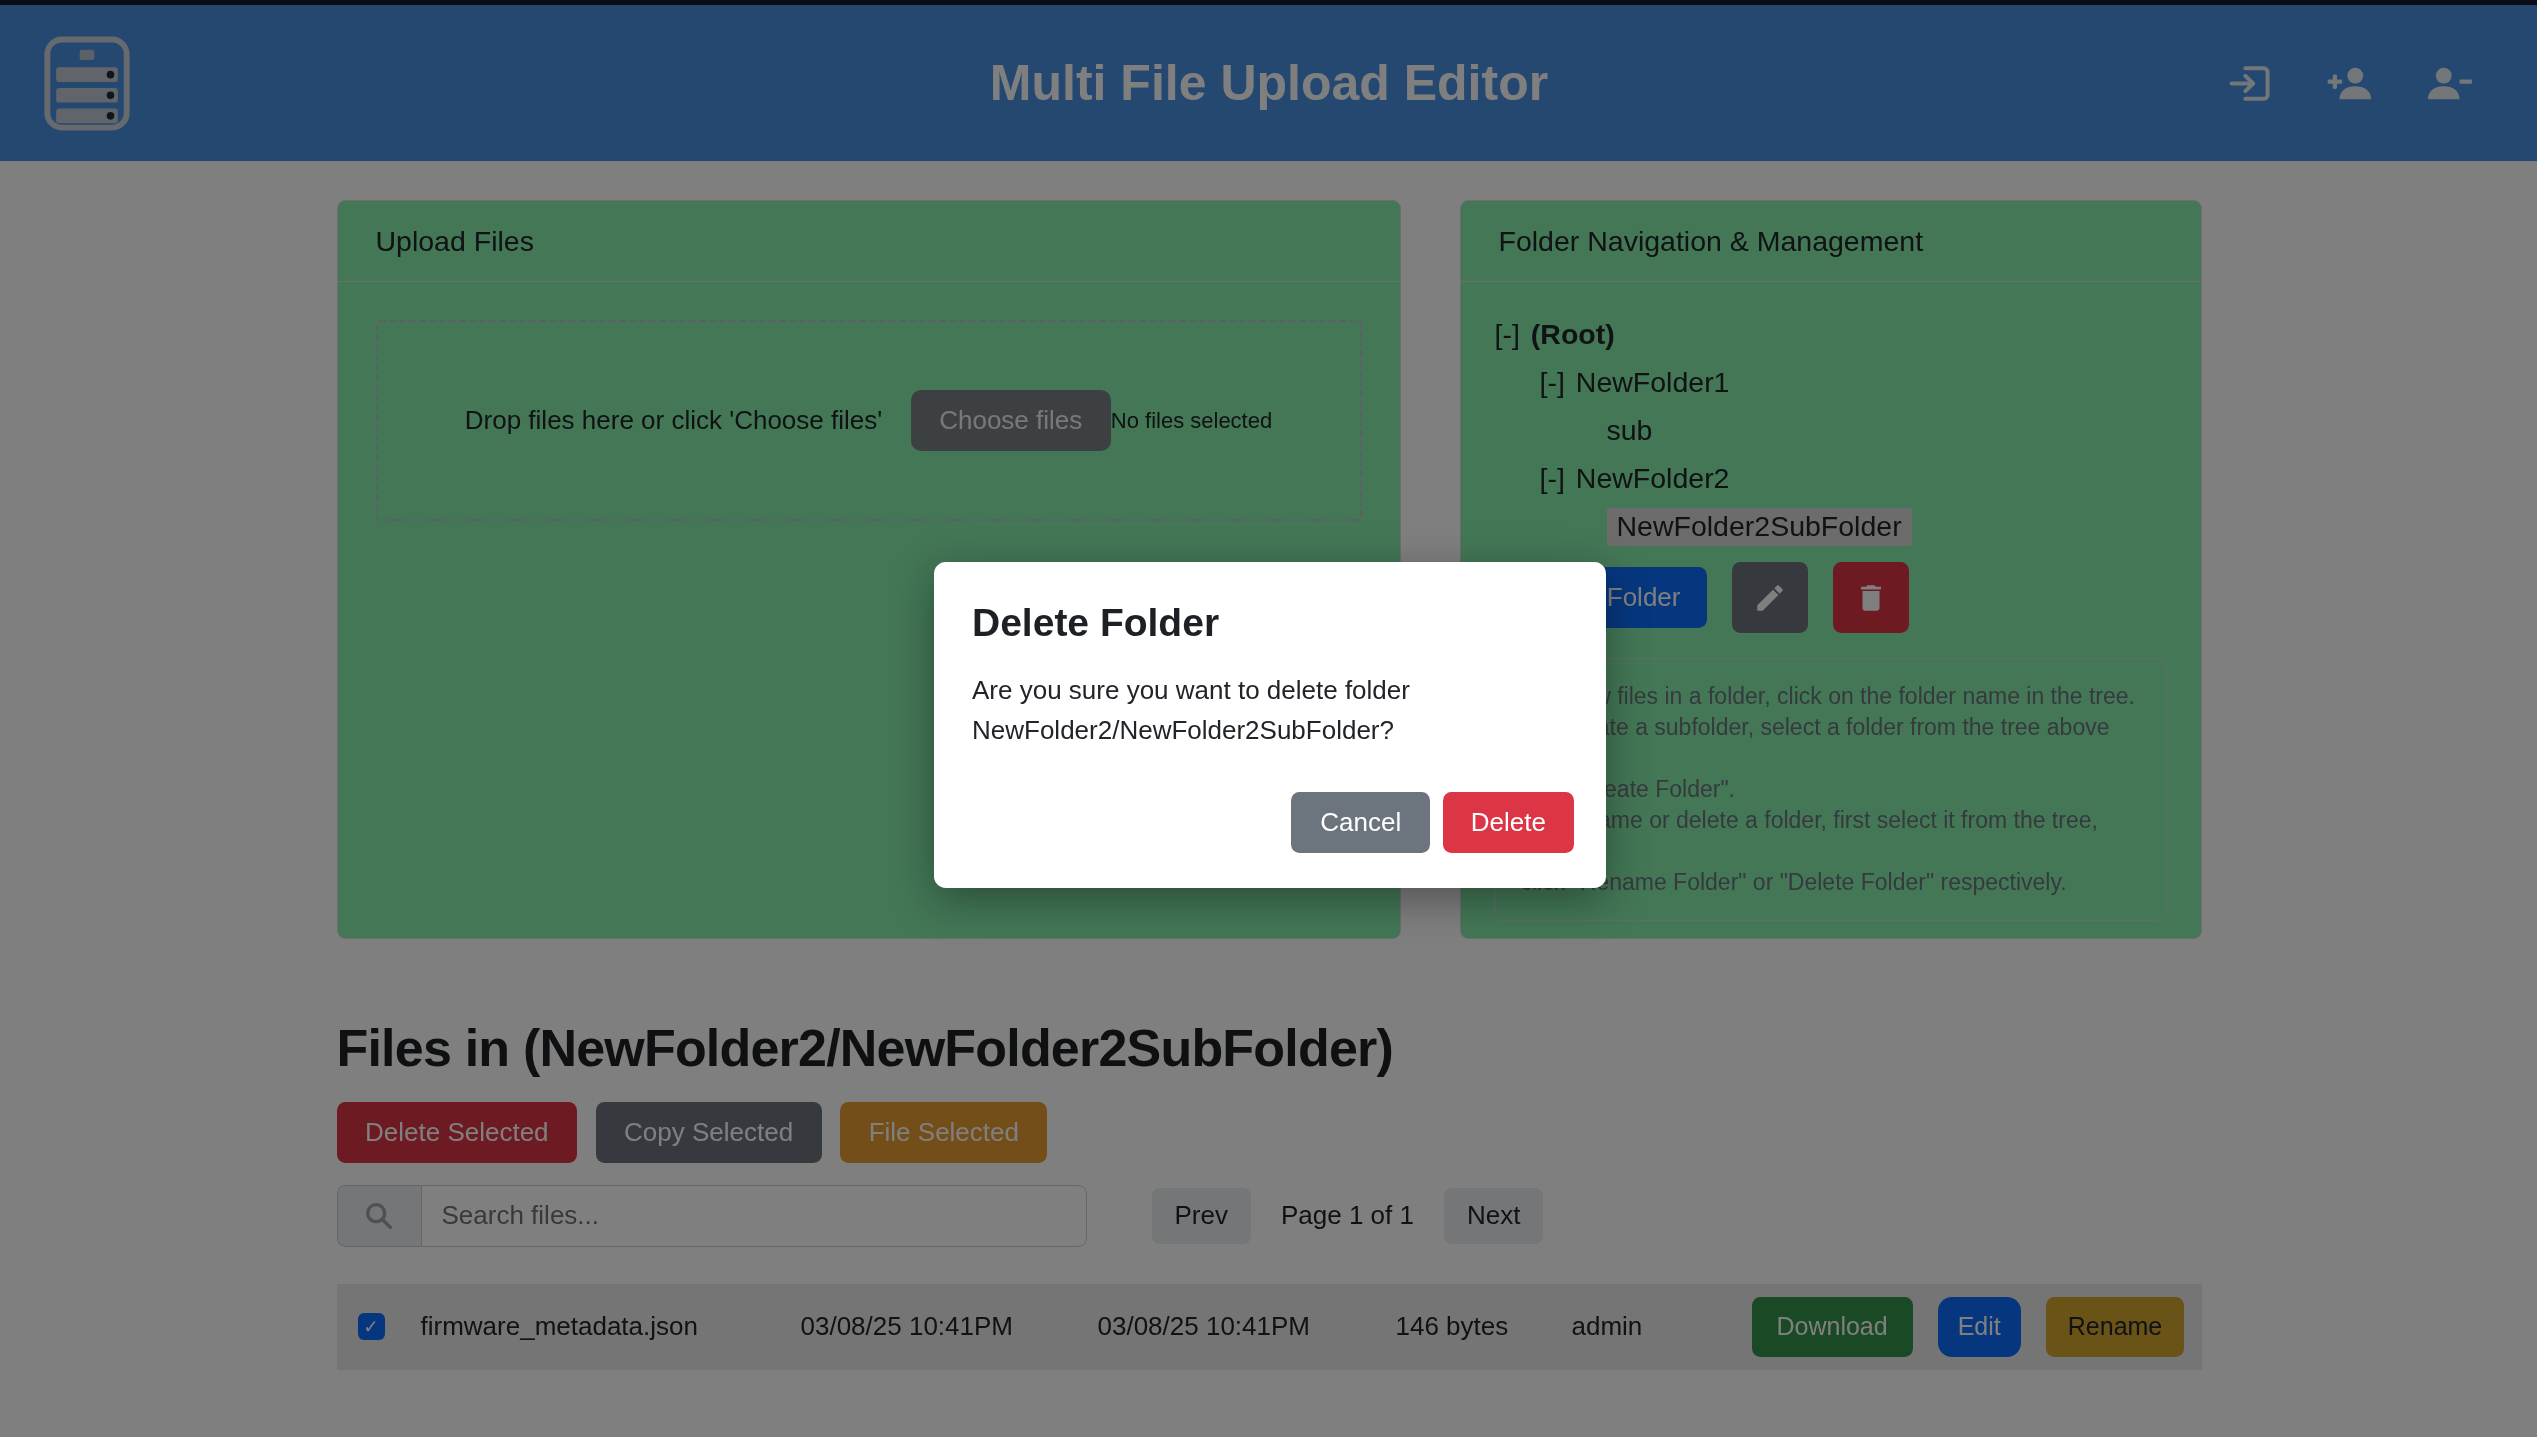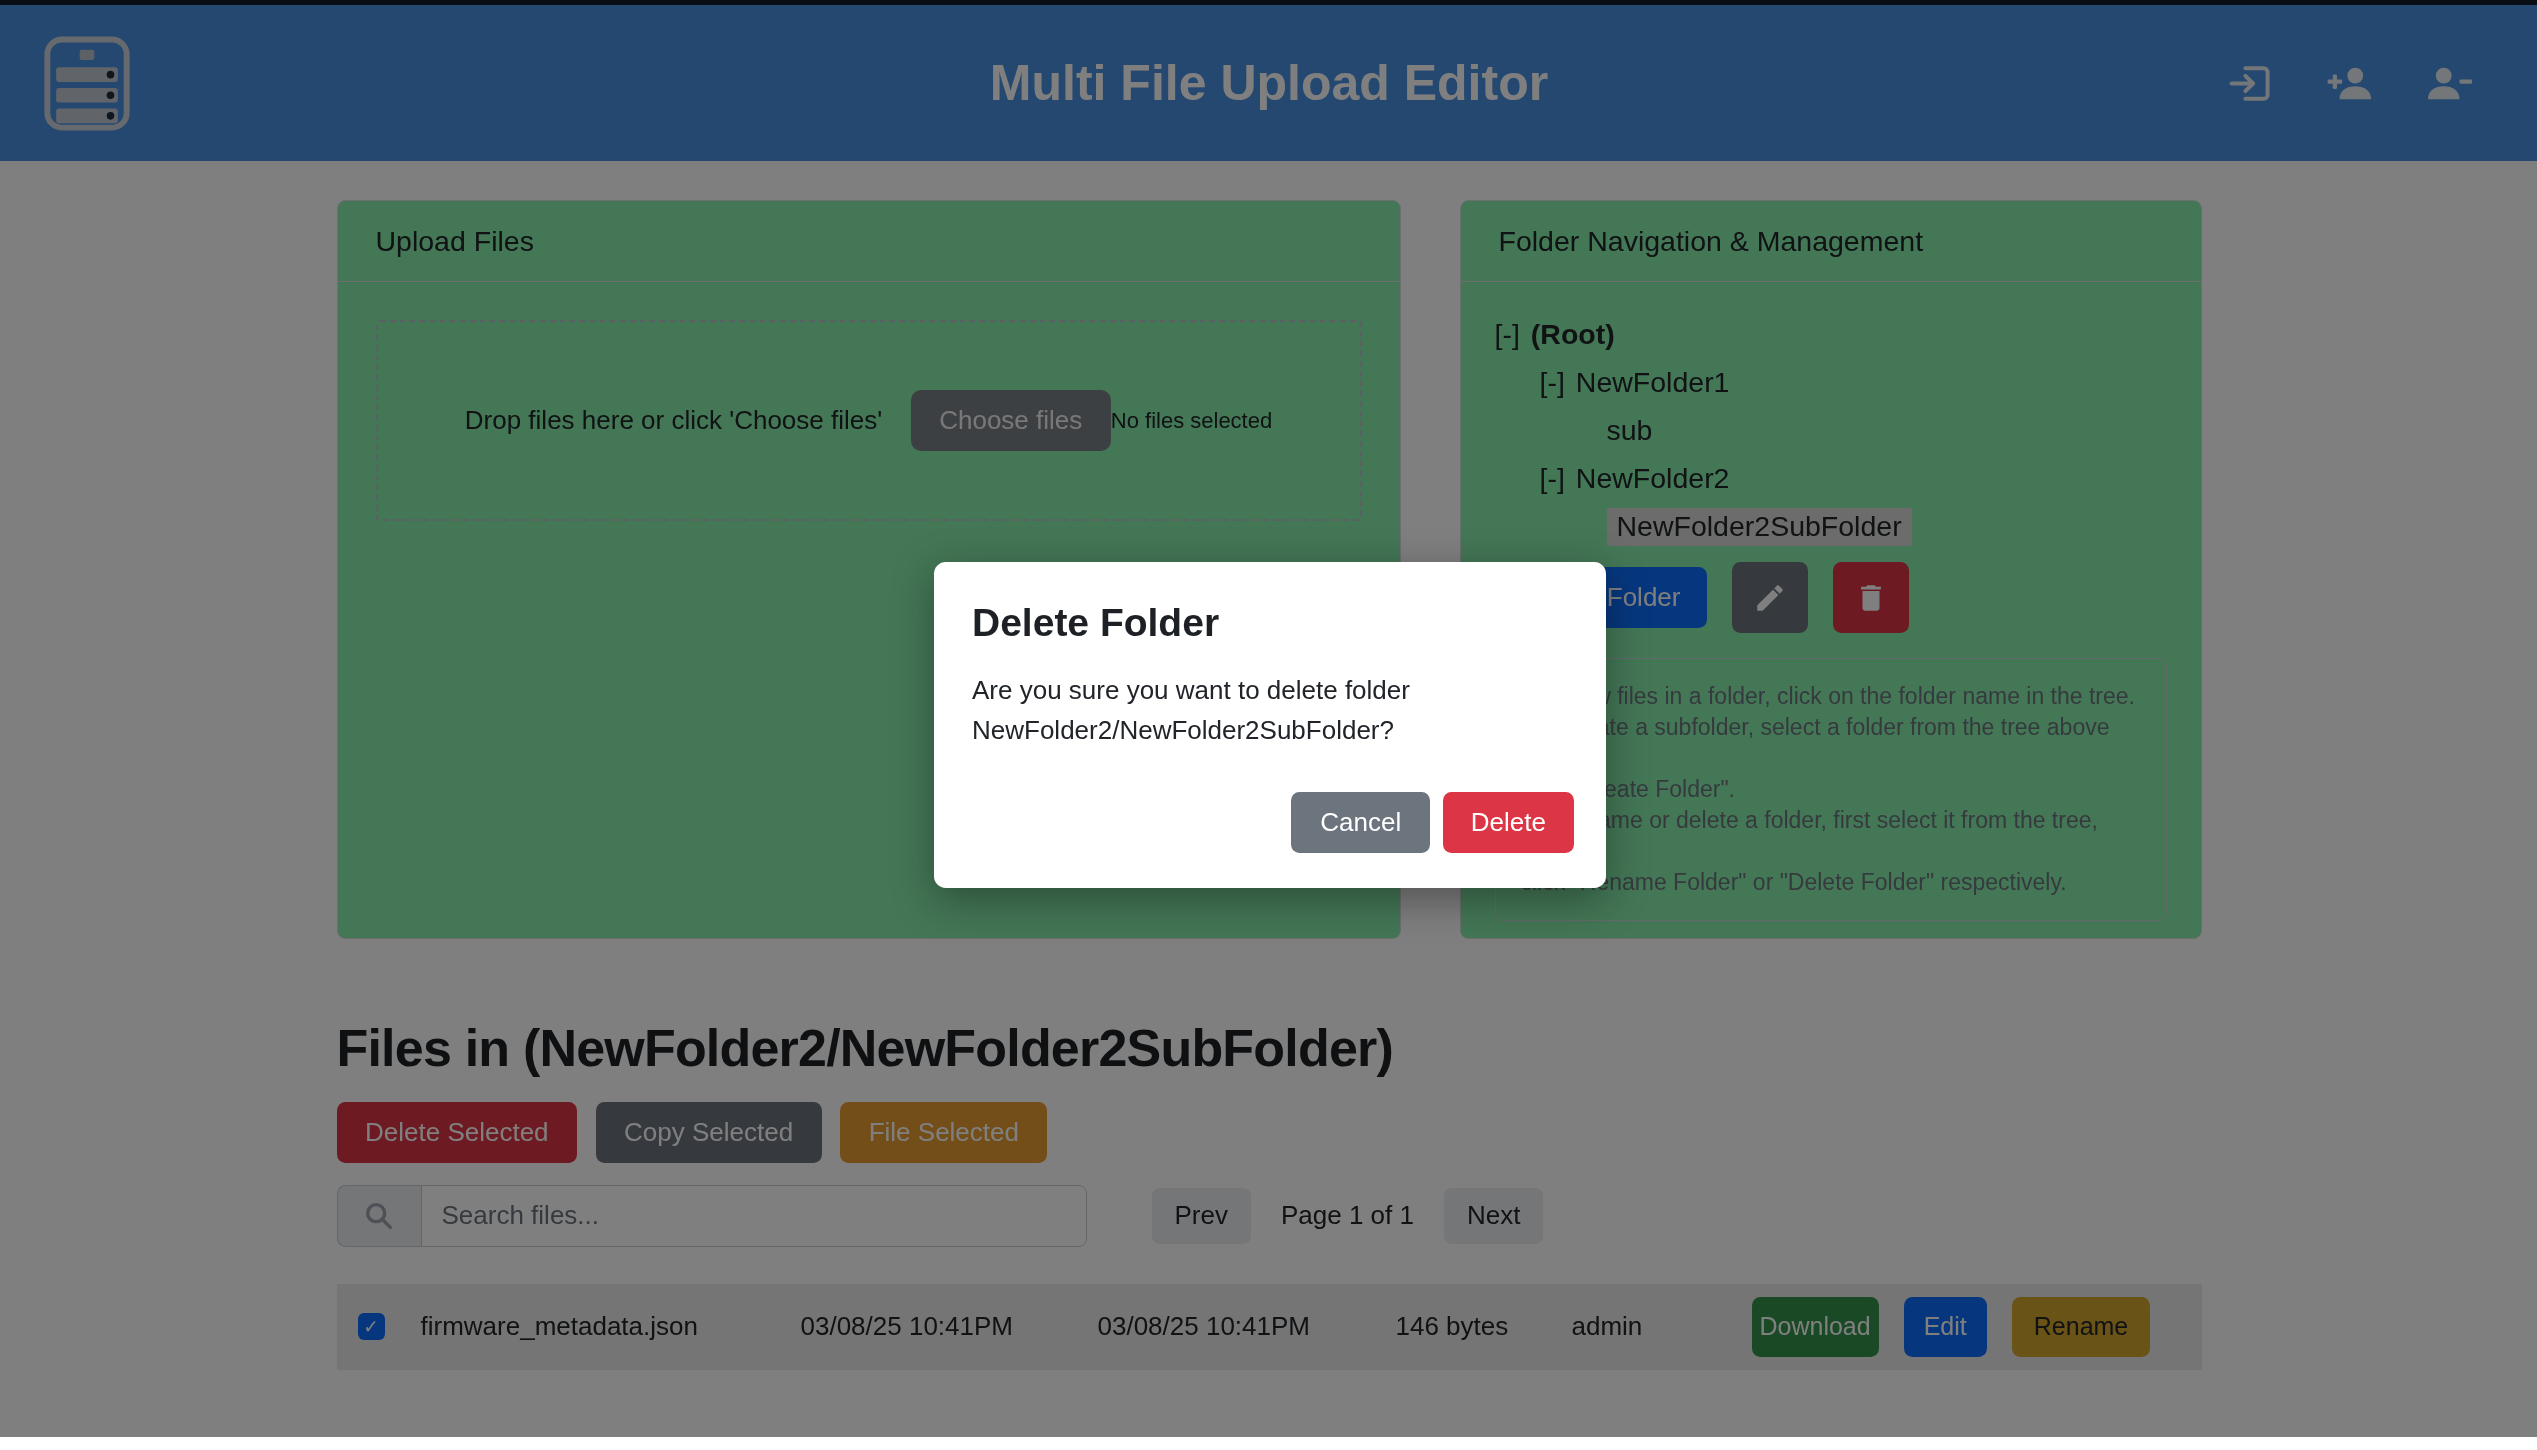--- a/index.html
+++ b/index.html
@@ -91,22 +91,22 @@
   .checkbox {
     width:25px; height:25px; border:1.7px solid #a3a9af; border-radius:5.9px; background:#fdfdfd; cursor:pointer;
   }
   .checkbox.checked {
     width:27px; height:27px; background:var(--c-primary,#0d6efd); border:none;
     display:flex; align-items:center; justify-content:center; color:#fff; font-size:18.5px; font-weight:700;
   }
   .sort-arrow { font-size:20px; margin-left:8.4px; }
   .actions-cell { display:flex; gap:25px; }
   .btn-row-action { height:60px; color:#fff; font-size:25px; }
-  .btn-download { background:var(--c-success,#35924a); padding:0 8px; }
-  .btn-edit { background:var(--c-primary,#0d6efd); padding:14px 20px; }
+  .btn-download { background:var(--c-success,#35924a); padding:0 25px; }
+  .btn-edit { background:var(--c-primary,#0d6efd); padding:14px 20px;border-radius:14px; }
   .btn-rename { background:var(--c-gold,#d4a62d); color:#212529; padding:0 22px; }
   
   .backdrop { position:absolute; left:0; top:0; width:2538px; height:1437px;
               background:var(--c-backdrop,rgba(0,0,0,0.5)); z-index:10; }
   .modal {
     position:absolute; left:934px; top:562px; width:672px; height:326px; z-index:20;
     background:#fff; border-radius:11.8px; box-shadow:0 11.8px 42px rgba(0,0,0,0.35);
     padding:39px 38px 35px;
   }
   .modal-title { font-size:39px; font-weight:700; color:#1d2125; }

